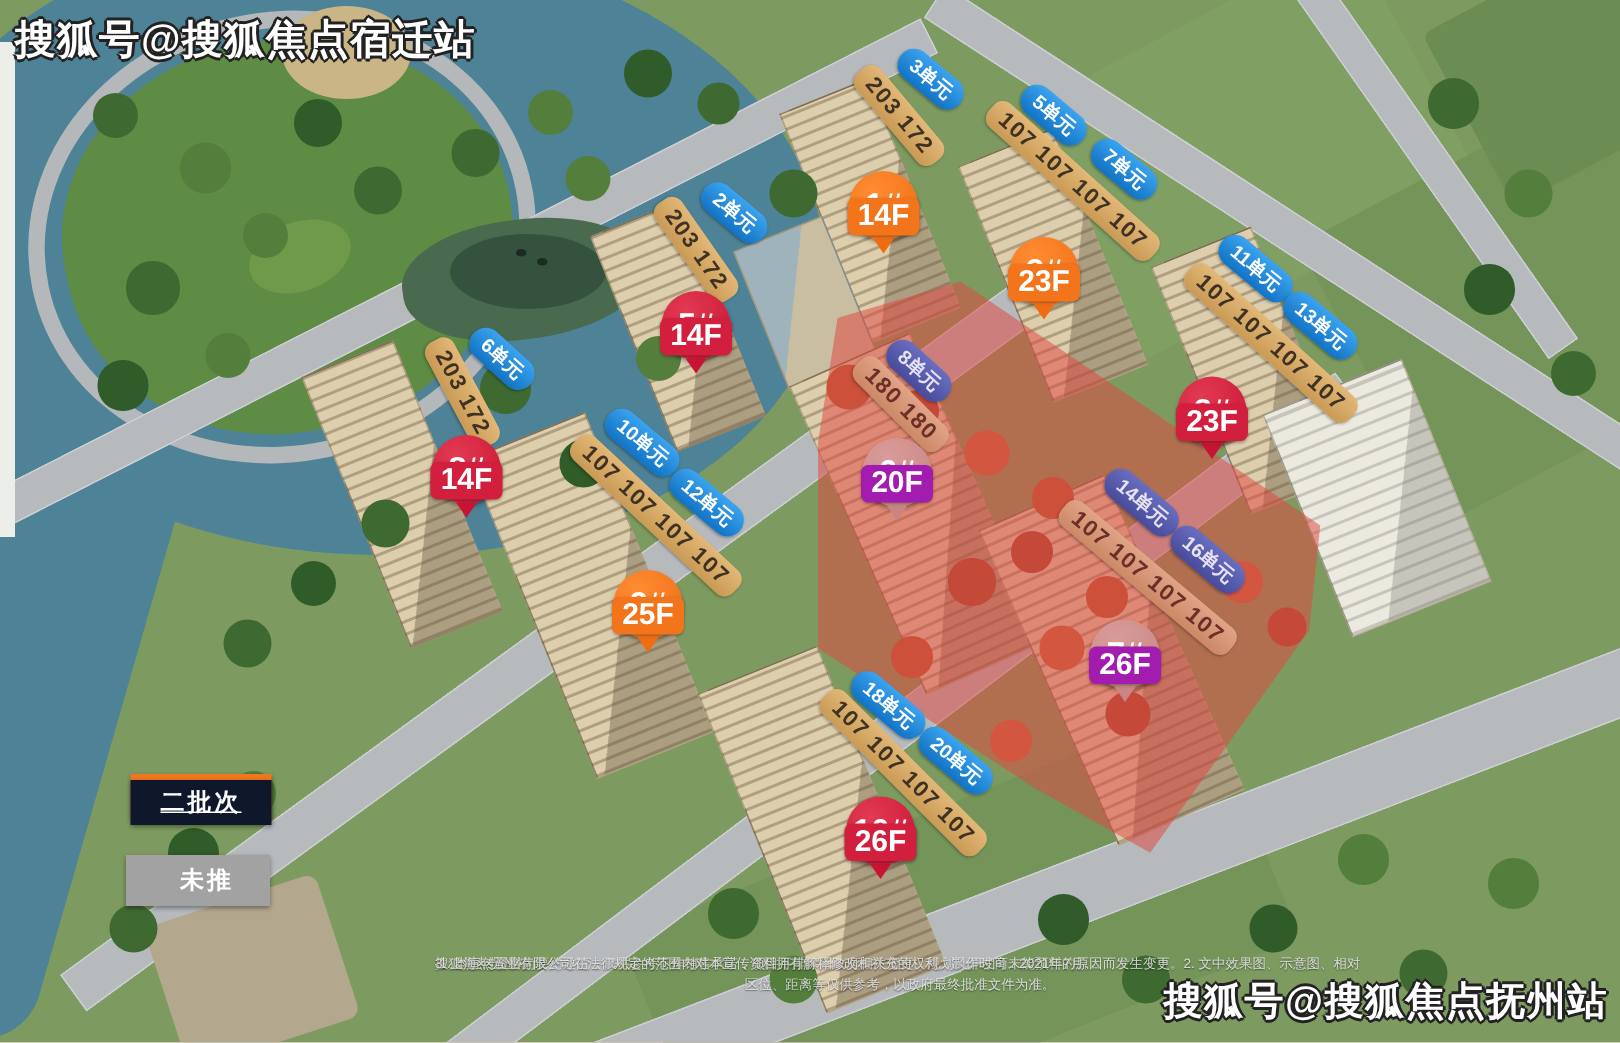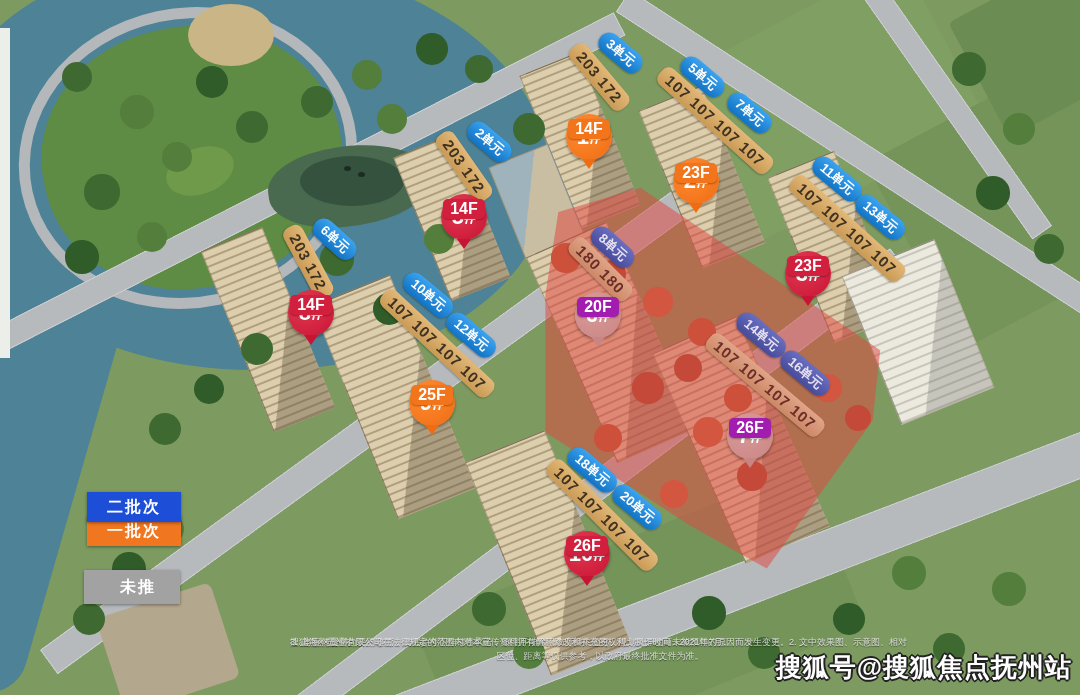--- a/index.html
+++ b/index.html
@@ -71,22 +71,22 @@
     color:#3f3222;font-size:15px;font-weight:bold;letter-spacing:1px;white-space:nowrap;
     transform-origin:left top;box-shadow:0 1px 2px rgba(0,0,0,.3);}
   .banner.washed{background:linear-gradient(#e0a488,#cc8866);color:#6b2f28;}
 
   .badge{width:60px;display:flex;flex-direction:column;align-items:center;}
   .badge-circle{position:relative;width:46px;height:46px;border-radius:50%;
     display:flex;align-items:center;justify-content:center;
     color:#fff;font-size:22px;font-weight:bold;box-shadow:0 2px 3px rgba(0,0,0,.35);}
   .badge-circle::after{content:'';position:absolute;left:50%;bottom:-9px;transform:translateX(-50%);
     border:7px solid rgba(0,0,0,0);border-bottom:none;}
-  .badge-tag{position:relative;margin-top:5px;padding:1px 7px;border-radius:5px;
-    color:#fff;font-size:16px;font-weight:bold;box-shadow:0 1px 2px rgba(0,0,0,.3);}
+  .badge-tag{position:relative;margin-top:18px;padding:1px 7px;border-radius:5px;
+    color:#fff;font-size:20px;font-weight:bold;box-shadow:0 1px 2px rgba(0,0,0,.3);}
   .badge.orange .badge-circle{background:radial-gradient(circle at 35% 30%,#ff8c33,#ef6c12);}
   .badge.orange .badge-circle::after{border-top:10px solid #ef6c12;}
   .badge.orange .badge-tag{background:#f2741b;}
   .badge.red .badge-circle{background:radial-gradient(circle at 35% 30%,#e23a52,#c81434);}
   .badge.red .badge-circle::after{border-top:10px solid #c81434;}
   .badge.red .badge-tag{background:#d31f3e;}
   .badge.pink .badge-circle{background:radial-gradient(circle at 35% 30%,#d99c9a,#c98584);}
   .badge.pink .badge-circle::after{border-top:10px solid #c98584;}
   .badge.pink .badge-tag{background:#a21caf;}
 
@@ -215,24 +215,25 @@
     <div class="badge-circle">9#</div>
     <div class="badge-tag">25F</div>
   </div>
   <div class="badge red" style="left:557px;top:531px;">
     <div class="badge-circle">10#</div>
     <div class="badge-tag">26F</div>
   </div>
 
 
   <div class="legend-box" style="left:87px;top:471px;background:#f0761f;margin-top:45px;">一批次</div>
-  <div class="legend-box" style="left:87px;top:492px;background:#1d4ed8;">二批次</div>
+  <div class="legend-box" style="left:87px;top:520px;background:#0f172a;text-decoration:underline;">二批次</div>
   <div class="legend-box" style="left:84px;top:570px;width:96px;height:34px;background:#a2a2a2;padding-left:12px;">未推</div>
 
   <div class="disclaimer">
     <div>搜狐焦点抚州站：</div>
     <div>1. 本宣传资料为要约邀请，仅供参考不作销售承诺，项目不排除因政府相关变更、规划及开发商未能预料的原因而发生变更。2. 文中效果图、示意图、相对区位、距离等仅供参考，以政府最终批准文件为准。</div>
     <div>3. 上海××置业有限公司在法律规定的范围内对本宣传资料拥有解释修改和补充的权利。制作时间：2021年7月。</div>
   </div>
 
+  <div class="watermark" style="left:10px;top:8px;">搜狐号@搜狐焦点宿迁站</div>
   <div class="watermark" style="right:8px;bottom:10px;font-size:26px;">搜狐号@搜狐焦点抚州站</div>
 
 </div>
 
 </body></html>

